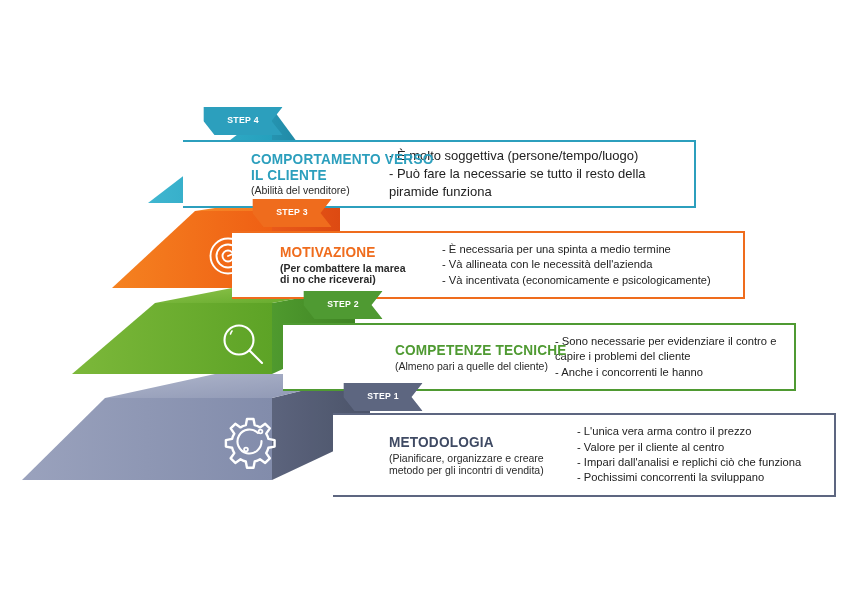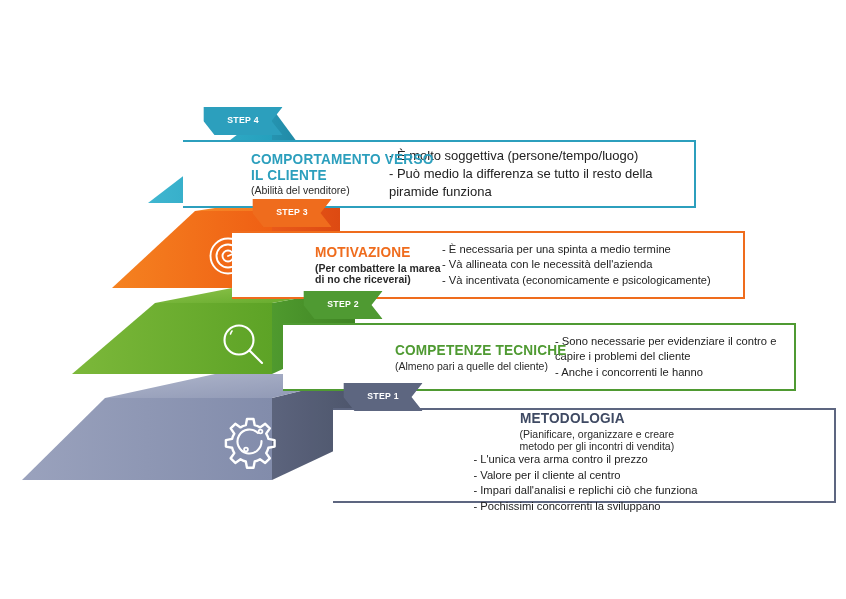--- a/index.html
+++ b/index.html
@@ -79,34 +79,34 @@
   
   #row4{left:183px;top:120px;width:513px;height:68px;}
   #row4 .callout{border-color:#2c9fbd;width:513px;height:68px;}
   #row4 .titleblock{width:200px;padding-left:68px;}
   #row4 .ttl{color:#2c9fbd;font-size:15.5px;}
   #row4 .sub{font-size:10.5px;}
   #row4 .bullets{font-size:13px;padding-left:6px;}
 
   #row3{left:232px;top:211px;width:513px;height:68px;}
   #row3 .callout{border-color:#ef6c1d;width:513px;height:68px;}
-  #row3 .titleblock{width:208px;padding-left:83px;}
+  #row3 .titleblock{width:208px;padding-left:48px;}
   #row3 .ttl{color:#ef6c1d;font-size:15.5px;}
   #row3 .sub{font-size:10.5px;font-weight:bold;}
   #row3 .bullets{font-size:11.2px;padding-left:2px;}
 
   #row2{left:283px;top:303px;width:513px;height:68px;}
   #row2 .callout{border-color:#4f9a32;width:513px;height:68px;padding-left:48px;}
   #row2 .titleblock{width:224px;padding-left:64px;}
   #row2 .ttl{color:#4f9a32;font-size:15.5px;}
   #row2 .sub{font-size:10.5px;}
   #row2 .bullets{font-size:11.2px;padding-left:0px;}
 
   #row1{left:333px;top:395px;width:503px;height:80px;}
-  #row1 .callout{border-color:#5d6680;width:503px;height:95px;flex-direction:column;}
+  #row1 .callout{border-color:#5d6680;width:503px;height:84px;}
   #row1 .titleblock{width:240px;padding-left:56px;}
   #row1 .ttl{color:#3f4a63;font-size:15.5px;}
   #row1 .sub{font-size:10.5px;line-height:1.15;}
   #row1 .bullets{font-size:11.2px;padding-left:4px;}
 
   #badge4{left:200px;top:107px;width:86px;height:25px;}
   #badge3{left:249px;top:199px;width:86px;height:25px;}
   #badge2{left:300px;top:291px;width:86px;height:25px;}
   #badge1{left:340px;top:383px;width:86px;height:25px;}
 </style>
@@ -228,21 +228,21 @@
         <polygon points="0,0 60,0 60,68 0,68 34,34" fill="#ffffff"></polygon>
         <polyline points="0,0 34,34 0,68" fill="none" stroke="#2c9fbd" stroke-width="2.4"></polyline>
       </svg>
       <div class="titleblock">
         <div class="ttl">COMPORTAMENTO VERSO</div>
         <div class="ttl">IL CLIENTE</div>
         <div class="sub">(Abilità del venditore)</div>
       </div>
       <div class="bullets">
         <div>- È molto soggettiva (persone/tempo/luogo)</div>
-        <div>- Può medio la differenza se tutto il resto della</div>
+        <div>- Può fare la necessarie se tutto il resto della</div>
         <div>  piramide funziona</div>
       </div>
     </div>
   </div>
   <div class="stepbadge" id="badge4">
     <svg class="badge-bg" viewBox="0 0 86 25" preserveAspectRatio="none">
       <polygon points="0,0 86,0 74,12.5 86,25 12,25 0,12.5" fill="#2c9fbd"></polygon>
     </svg>
     <span>STEP 4</span>
   </div>

